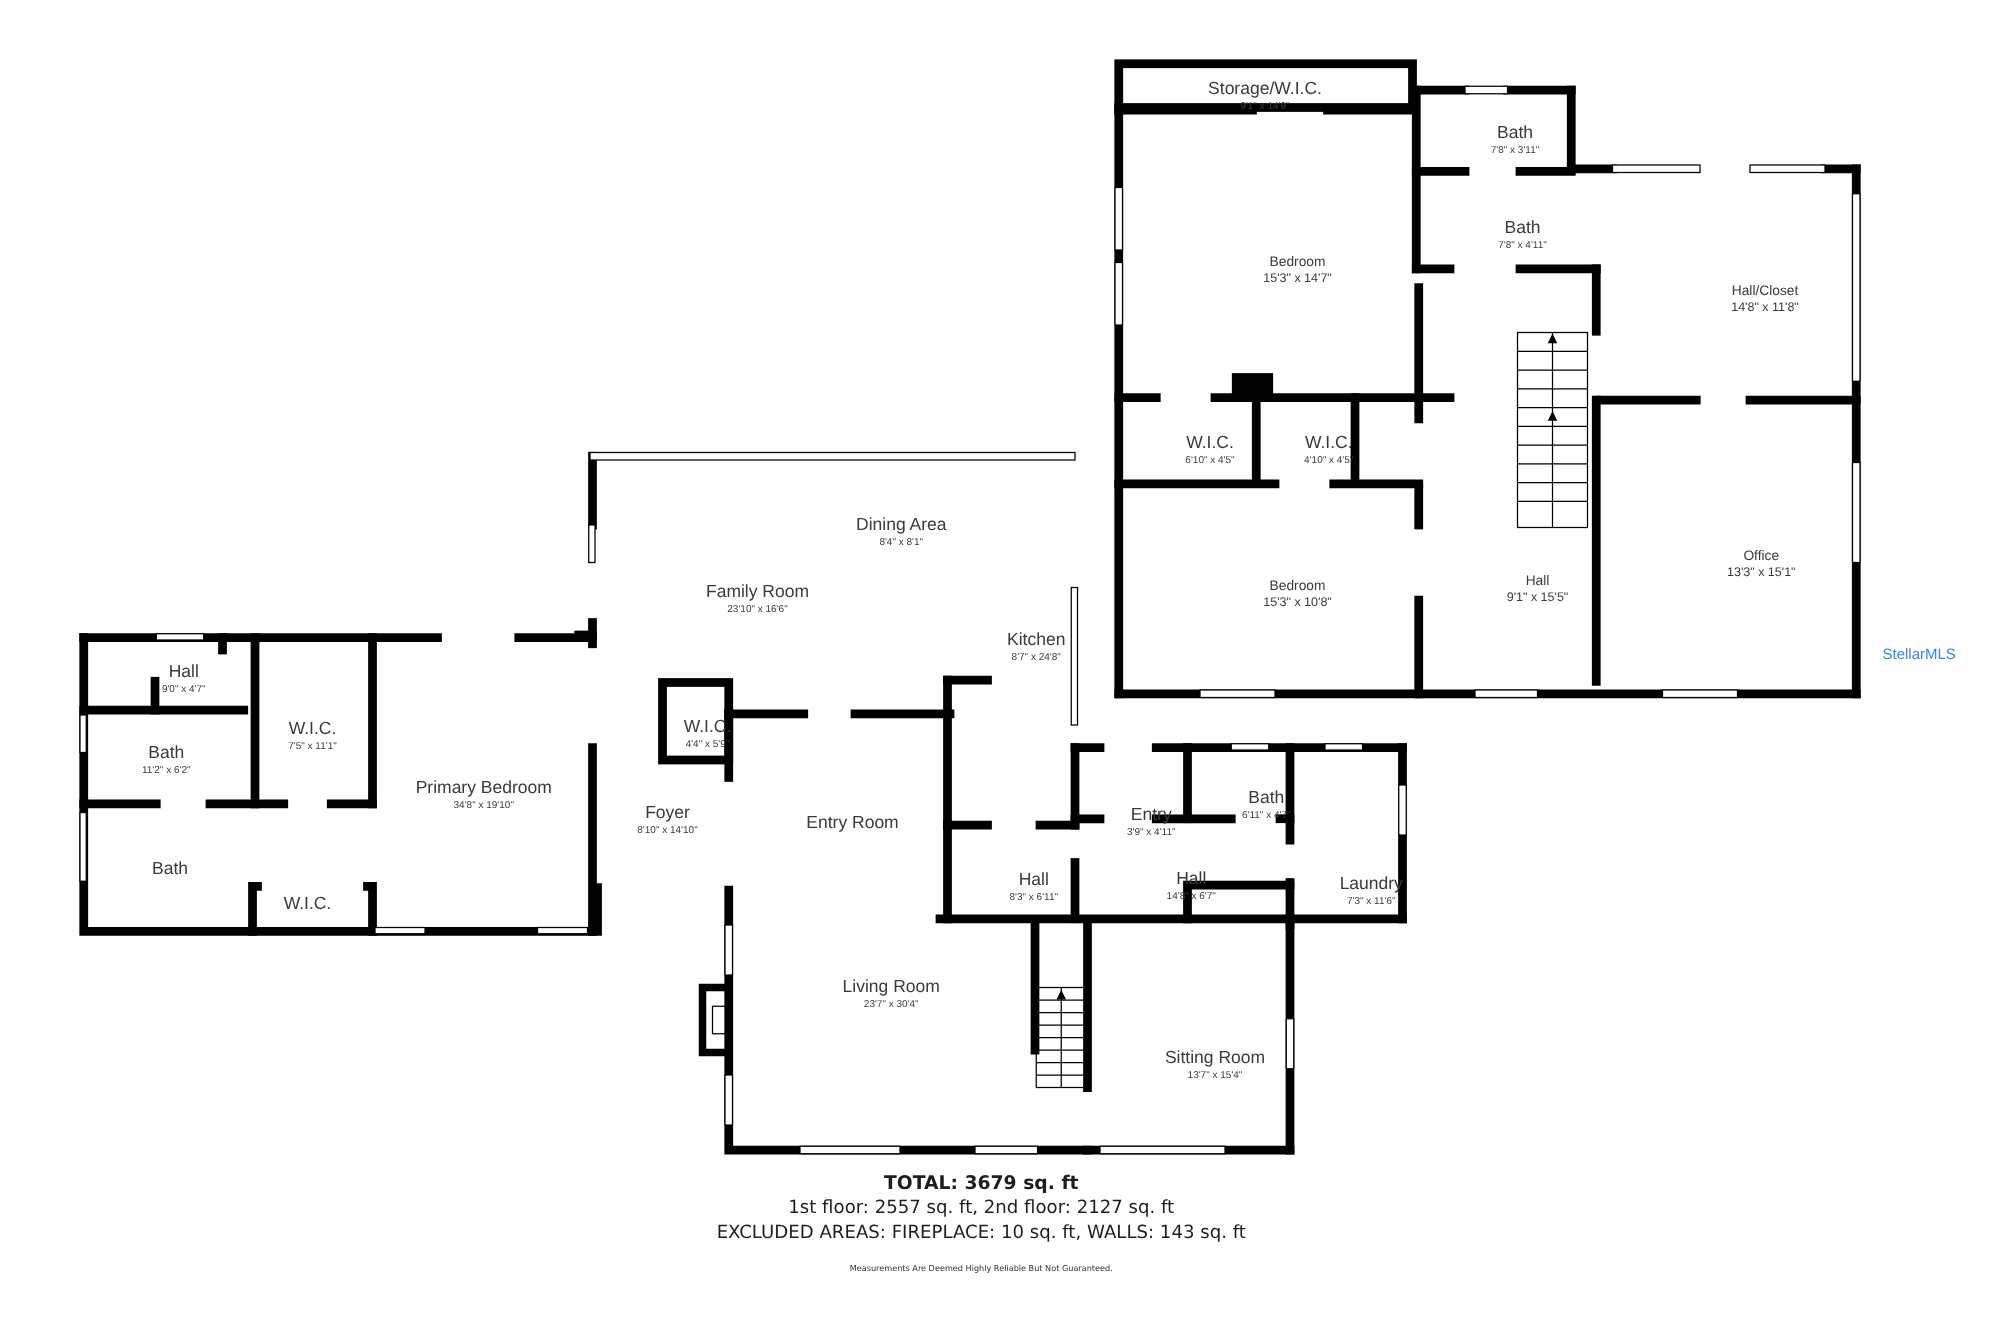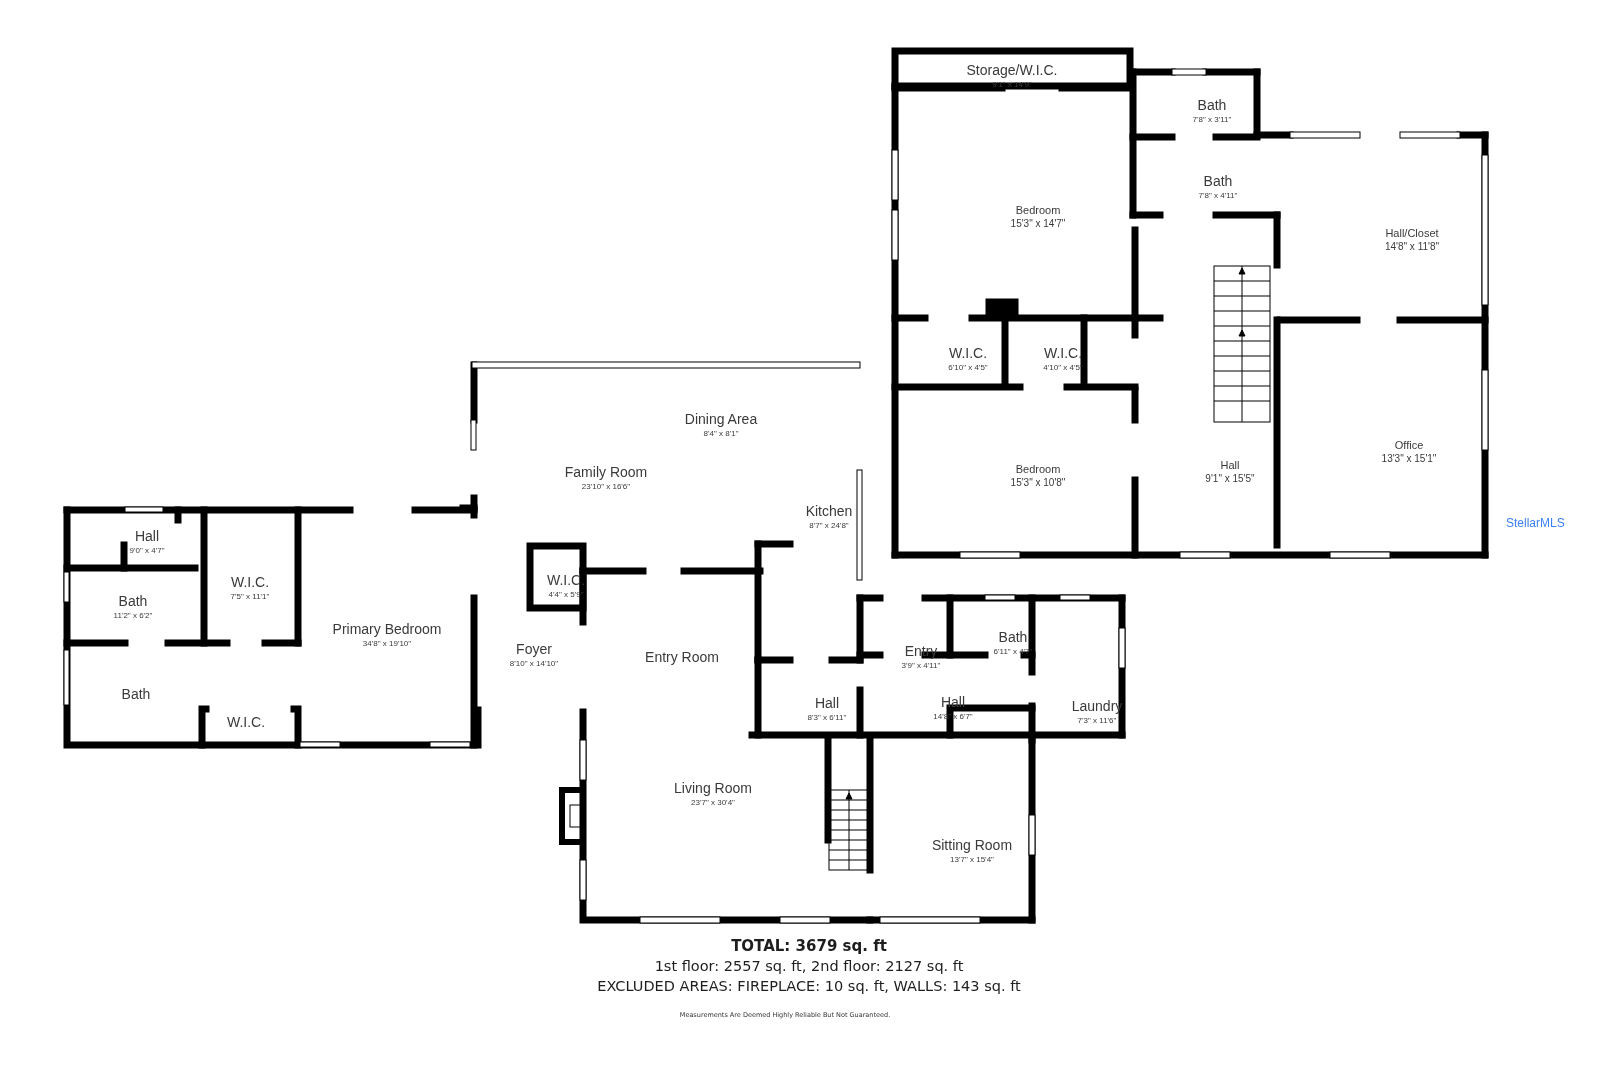--- a/index.html
+++ b/index.html
@@ -3,21 +3,21 @@
 <meta charset="utf-8">
 <style>
   html,body{margin:0;padding:0;background:#ffffff;}
   body{width:1600px;height:1066px;position:relative;overflow:hidden;font-family:"Liberation Sans",sans-serif;}
   #plan{position:absolute;left:0;top:0;width:1600px;height:1066px;}
   .room{position:absolute;transform:translate(-50%,-50%);text-align:center;color:#3a3a3a;white-space:nowrap;line-height:1.25;}
   .room .nm{display:block;font-size:14px;}
   .room .dm{display:block;font-size:8px;}
   .room.lg .nm{font-size:11px;}
   .room.lg .dm{font-size:10px;}
-  .summary{position:absolute;left:0;top:936px;width:1570px;text-align:center;color:#1e1e1e;font-family:"DejaVu Sans",sans-serif;padding-left:24px;}
+  .summary{position:absolute;left:0;top:936px;width:1570px;text-align:center;color:#1e1e1e;font-family:"DejaVu Sans",sans-serif;}
   .summary .total{font-weight:bold;font-size:15px;line-height:20px;}
   .summary .line{font-size:14.5px;line-height:20px;}
   .disclaimer{position:absolute;left:0;top:1011px;width:1570px;text-align:center;font-size:6.5px;color:#333;font-family:"DejaVu Sans",sans-serif;}
   .watermark{position:absolute;left:1482px;top:516px;font-size:12px;color:#3b82f6;font-family:"Liberation Sans",sans-serif;padding-left:24px;}
 </style>
 </head>
 <body>
 
 <svg id="plan" viewBox="0 0 1600 1066" xmlns="http://www.w3.org/2000/svg">
   <g fill="none" stroke="#000" stroke-width="7" stroke-linecap="square">

